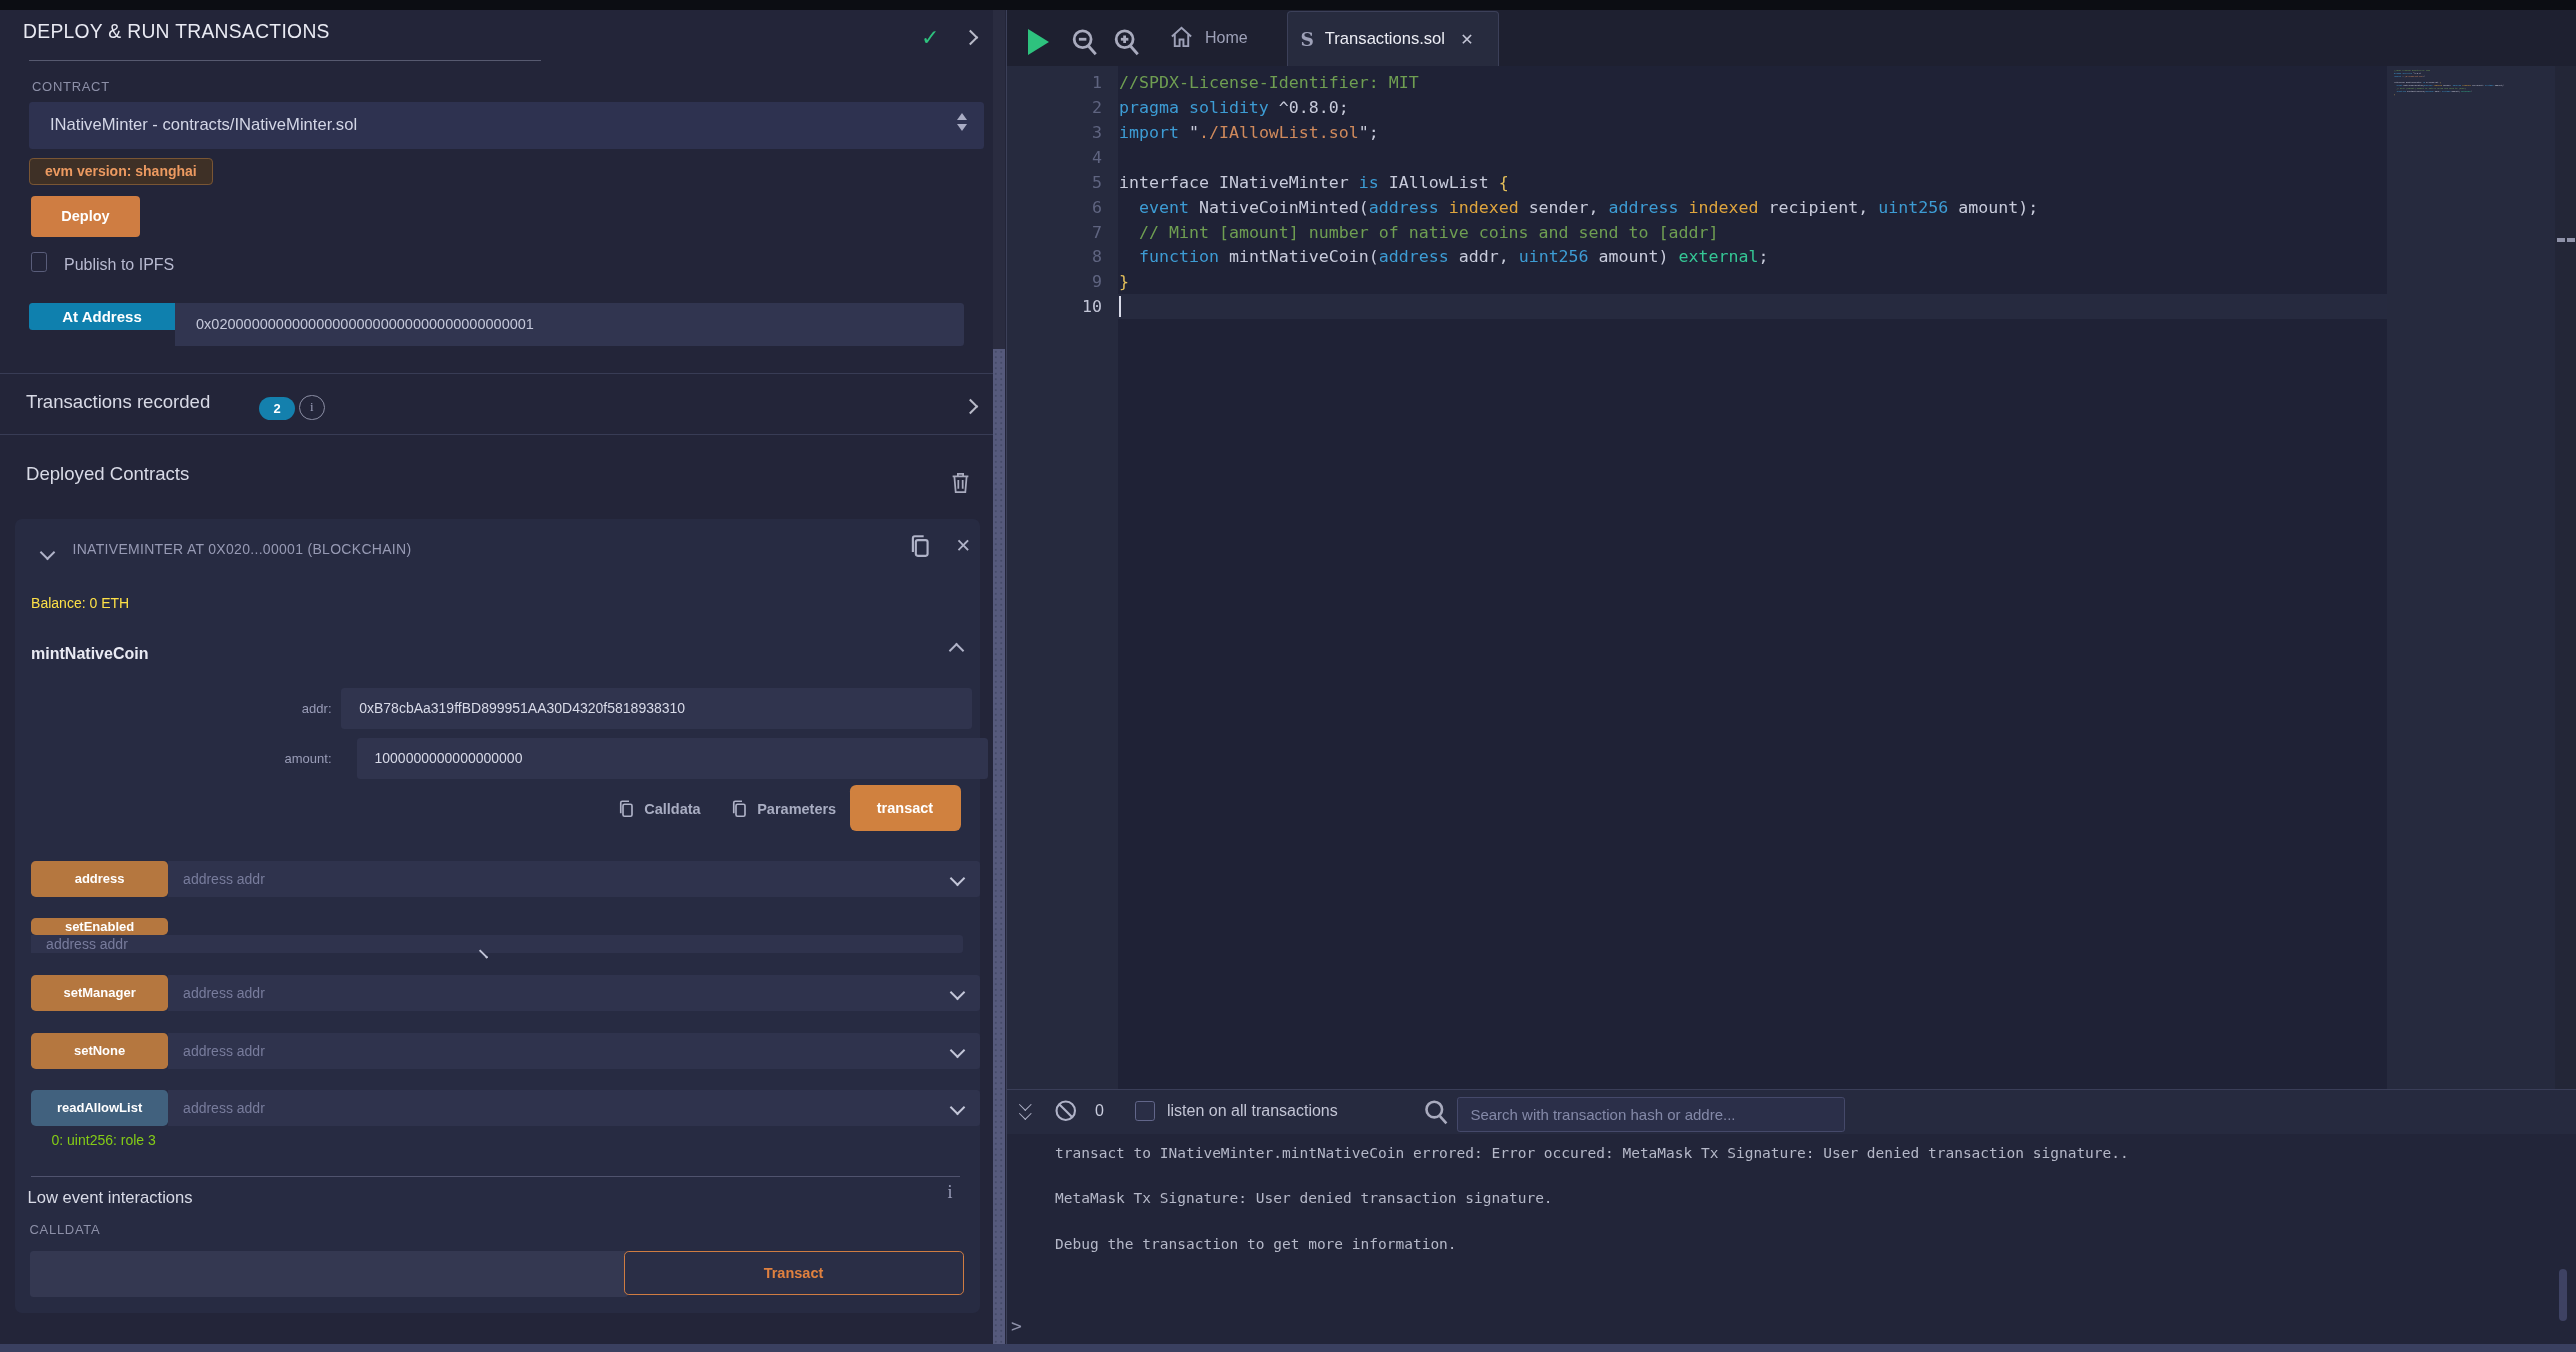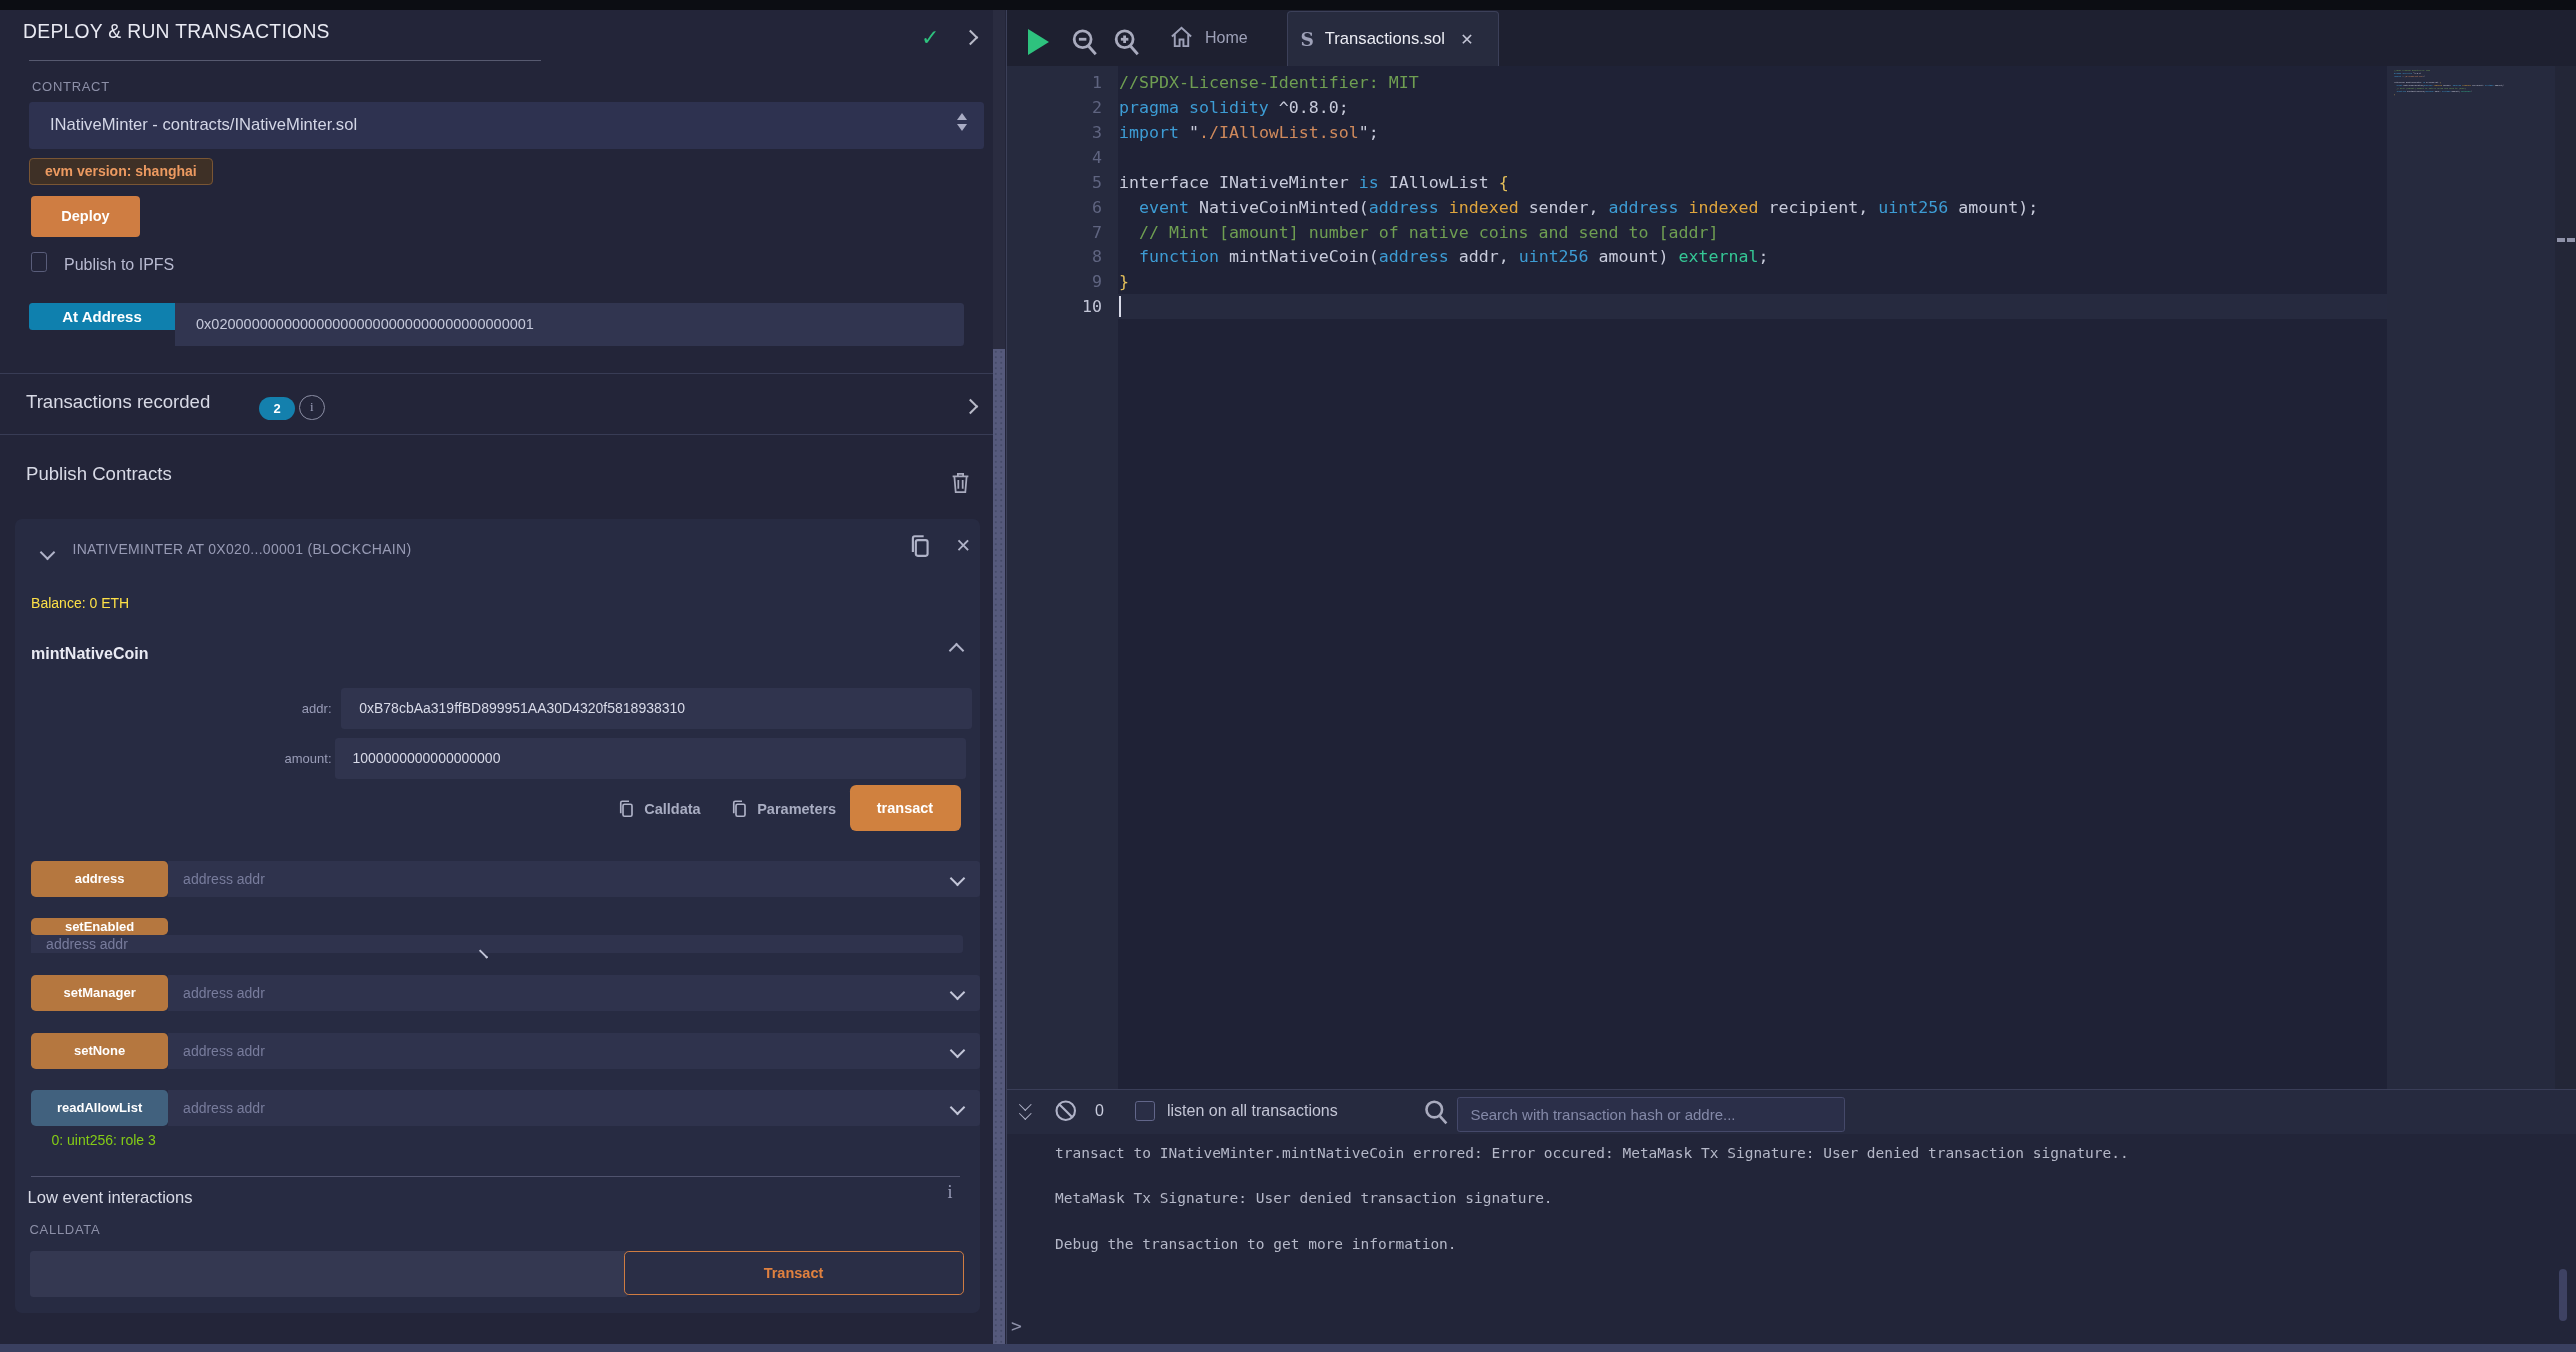--- a/index.html
+++ b/index.html
@@ -55,21 +55,21 @@
   .copy-ic{stroke:#b0b3c8;fill:none;stroke-width:2.2;}
   #card-copy{left:893px;top:15px;}
   #card-close{left:941px;top:16.6px;font-size:18.6px;color:#b0b3c8;}
   #card-balance{left:16.6px;top:76px;font-size:14px;color:#fde047;}
   #fn-name{left:16.6px;top:126px;font-size:16px;font-weight:bold;color:#e9eaf3;}
   #fn-collapse{left:936px;top:126px;color:#b0b3c8;}
   .arg-label{width:104px;text-align:right;font-size:13px;color:#9a9db8;}
   .arg-input{background:#30344e;border:none;border-radius:3.5px;height:39px;font-size:14px;color:#d8dae8;
       padding-left:18px;font-family:"Liberation Sans",sans-serif;width:611px;}
   #addr-row{left:213px;top:169px;display:flex;align-items:center;gap:9.7px;}
-  #amount-row{left:213px;top:219px;display:flex;align-items:center;gap:3px;}
+  #amount-row{left:213px;top:219px;display:flex;align-items:center;gap:25px;}
   .link-ic-label{display:flex;align-items:center;gap:9.7px;font-size:14.5px;font-weight:bold;color:#a9adc2;}
   #calldata-action{left:602px;top:280px;}
   #parameters-action{left:715px;top:280px;}
   #transact-btn{left:835px;top:266px;width:111px;height:46px;background:#d0813f;border-radius:6.2px;font-size:14.5px;}
   .fn-row{left:16.6px;width:932px;height:36px;display:flex;align-items:stretch;}
   .fn-btn{width:137px;border-radius:4.8px;font-size:13px;}
   .fn-btn.warn{background:#b5773f;}
   .fn-btn.info{background:#41617e;}
   .fn-input{flex:1;background:#2f334d;border:none;border-radius:0 3.5px 3.5px 0;font-size:14px;color:#d8dae8;
       padding-left:15px;font-family:"Liberation Sans",sans-serif;}
@@ -169,21 +169,21 @@
       <input id="ataddr-input" value="0x0200000000000000000000000000000000000001" style="">
     </div>
 
     <div class="abs h-div" style="top:363px"></div>
     <div class="abs section-title" id="txrec-title">Transactions recorded</div>
     <div class="abs" id="txrec-badge">2</div>
     <div class="abs" id="txrec-info">i</div>
     <span class="abs chev r" id="txrec-chev"></span>
     <div class="abs h-div" style="top:424px"></div>
 
-    <div class="abs section-title" id="deployed-title">Publish Contracts</div>
+    <div class="abs section-title" id="deployed-title">Deployed Contracts</div>
     <svg class="abs" id="trash-icon" width="21" height="25" viewBox="0 0 24 28">
       <path d="M3 7h18M9 7V4h6v3M5 7l1.5 18h11L19 7M9.5 11v10M14.5 11v10" stroke="#a9abbe" stroke-width="2" fill="none"></path>
     </svg>
 
     <div class="abs" id="contract-card">
       <span class="abs chev d card-hdr-chev"></span>
       <div class="abs" id="card-header-text">INATIVEMINTER AT 0X020...00001 (BLOCKCHAIN)</div>
       <svg class="abs" id="card-copy" width="23.5" height="26" viewBox="0 0 24 26">
         <rect x="8" y="6" width="12" height="16" rx="2" class="copy-ic"></rect>
           <path d="M5 18V4a2 2 0 0 1 2-2h9" class="copy-ic"></path>

